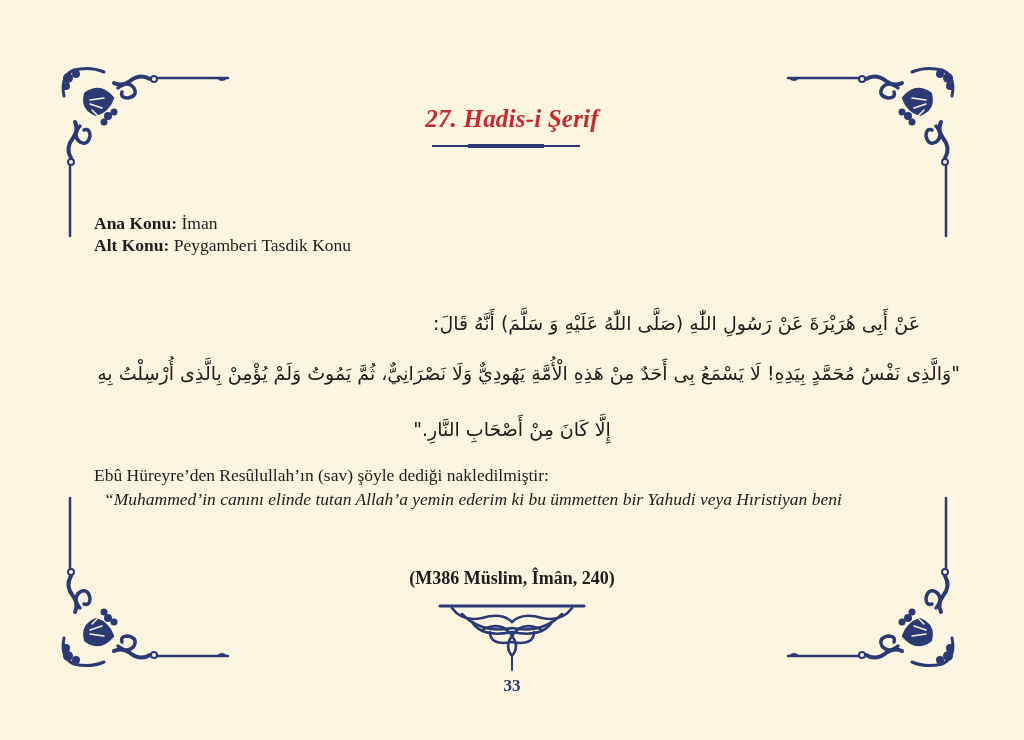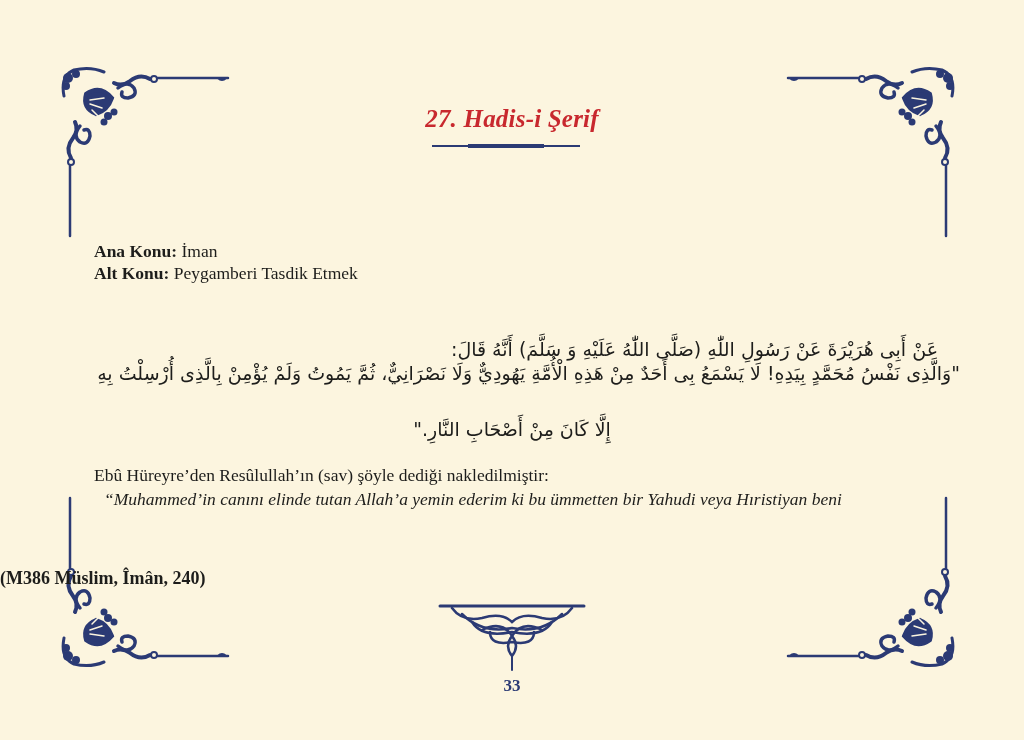--- a/index.html
+++ b/index.html
@@ -20,42 +20,42 @@
     font-size:25px; letter-spacing:0.2px;
   }
   .title-rule {
     position:absolute; left:432px; top:145px; width:148px; height:2px; background:#2b3a74;
   }
   .title-rule::after {
     content:""; position:absolute; left:36px; top:-1px; width:76px; height:4px; background:#2b3a74;
   }
   .topics {
     position:absolute; left:94px; top:212px;
-    font-family:"Liberation Serif", serif; font-size:17.5px; line-height:22px;margin-top:28px;
+    font-family:"Liberation Serif", serif; font-size:17.5px; line-height:22px;
   }
   .topics b { font-weight:bold; }
   .arabic {
     position:absolute; left:110px; width:830px;
     direction:rtl; text-align:right;
     font-family:"DejaVu Sans", sans-serif; font-size:19px; color:#1d1d1b;
     white-space:nowrap;
   }
-  .ar1 { top:312px; right:86px; left:auto; width:auto;margin-top:26px; }
+  .ar1 { top:312px; right:104px; left:auto; width:auto; }
   .ar2 { top:362px; left:128px; width:832px; right:auto; text-align:justify; text-align-last:justify; }
   .ar3 { top:418px; left:0; width:1024px; text-align:center; }
   .tr-intro {
     position:absolute; left:94px; top:465px;
     font-family:"Liberation Serif", serif; font-size:17.5px;
   }
   .tr-quote {
     position:absolute; left:104px; top:487px; width:840px;
     font-family:"Liberation Serif", serif; font-style:italic; font-size:17.5px; line-height:24px;
   }
   .source {
-    position:absolute; left:0; width:1024px; top:568px; 
+    position:absolute; left:0; width:1024px; top:568px; text-align:center;
     font-family:"Liberation Serif", serif; font-weight:bold; font-size:18px;
   }
   .ornament { position:absolute; left:432px; top:602px; }
   .pagenum {
     position:absolute; left:0; width:1024px; top:676px; text-align:center;
     font-family:"Liberation Serif", serif; font-weight:bold; font-size:17px; color:#2b3a74;
   }
 </style>
 </head>
 <body>
@@ -118,21 +118,21 @@
   <div class="title">27. Hadis-i Şerif</div>
   <div class="title-rule"></div>
 
   <div class="topics">
     <div>
       <b>Ana Konu:</b>
       <span>İman</span>
     </div>
     <div>
       <b>Alt Konu:</b>
-      <span>Peygamberi Tasdik Etmek</span>
+      <span>Peygamberi Tasdik Konu</span>
     </div>
   </div>
 
   <div class="arabic ar1">عَنْ أَبِى هُرَيْرَةَ عَنْ رَسُولِ اللّٰهِ (صَلَّى اللّٰهُ عَلَيْهِ وَ سَلَّمَ) أَنَّهُ قَالَ:</div>
   <div class="arabic ar2">"وَالَّذِى نَفْسُ مُحَمَّدٍ بِيَدِهِ! لَا يَسْمَعُ بِى أَحَدٌ مِنْ هَذِهِ الْأُمَّةِ يَهُودِيٌّ وَلَا نَصْرَانِيٌّ، ثُمَّ يَمُوتُ وَلَمْ يُؤْمِنْ بِالَّذِى أُرْسِلْتُ بِهِ</div>
   <div class="arabic ar3">إِلَّا كَانَ مِنْ أَصْحَابِ النَّارِ."</div>
 
   <div class="tr-intro">Ebû Hüreyre’den Resûlullah’ın (sav) şöyle dediği nakledilmiştir:</div>
   <div class="tr-quote">
     <div>“Muhammed’in canını elinde tutan Allah’a yemin ederim ki bu ümmetten bir Yahudi veya Hıristiyan beni</div>

